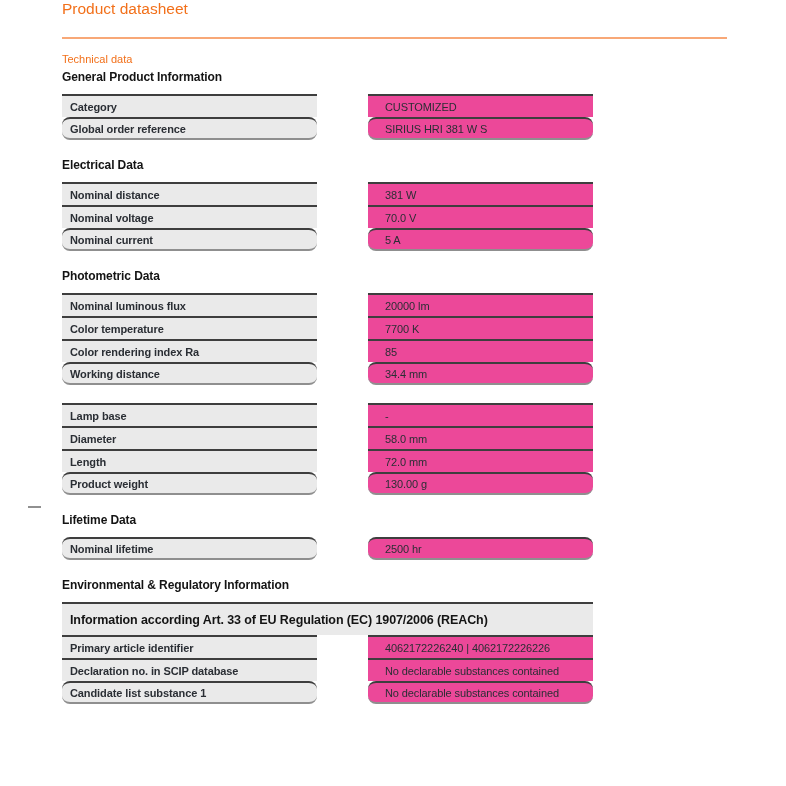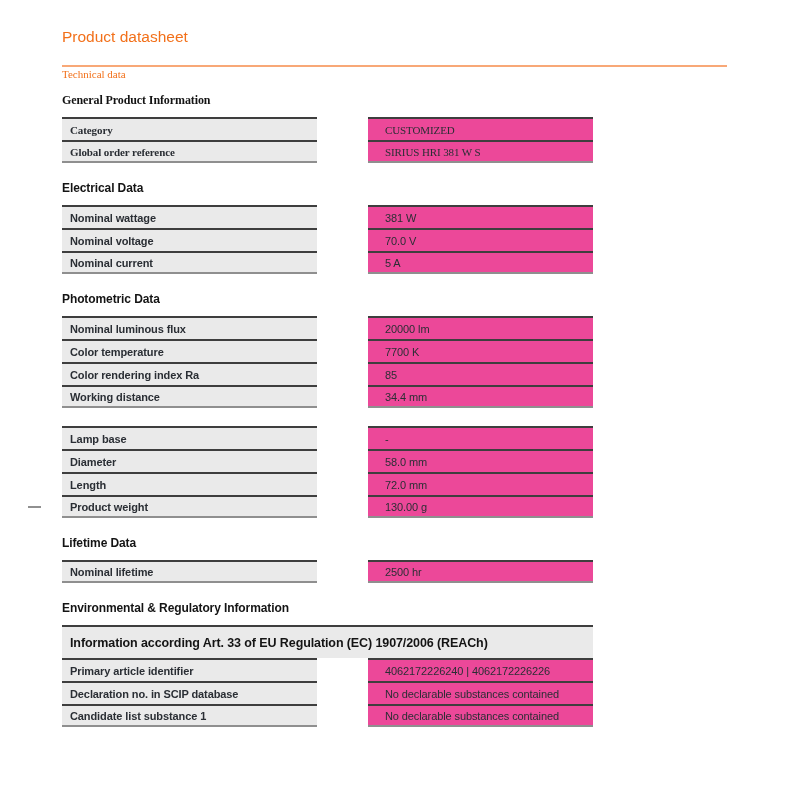--- a/index.html
+++ b/index.html
@@ -15,44 +15,43 @@
   html,body{margin:0;padding:0;}
   body{
     width:786px;height:786px;
     background:#ffffff;
     font-family:"Liberation Sans", sans-serif;
     color:var(--text);
     position:relative;
     overflow:hidden;
   }
   .content{
-    padding:28px 0 0 62px;
+    padding:0 0 0 62px;
     width:786px;
   }
   .page-title{
     color:var(--accent);
     font-size:15.5px;
     line-height:18px;
     font-weight:400;
   }
   .header-rule{
     width:665px;height:2px;
     background:var(--accent-light);
     margin-top:19px;
     border:none;
   }
   .page-subtitle{
     color:var(--accent);
     font-size:11px;
     line-height:13px;
-    margin-top:1px;
-    font-family:Liberation Serif, serif;
+    margin-top:14px;
   }
   .section{margin-top:18px;width:531px;}
-  .section:first-of-type{margin-top:12px;font-family:Liberation Serif, serif;}
+  .section:first-of-type{margin-top:4px;}
   .section-heading{
     font-size:12px;
     line-height:14px;
     font-weight:700;
     color:var(--heading);
     margin:0 0 10px 0;
     letter-spacing:-0.1px;
   }
   .data-table{width:531px;}
   .table-subheader{
@@ -80,21 +79,21 @@
     font-weight:700;
     padding-left:8px;
   }
   .row .spacer{width:5px;background:#ffffff;}
   .row .value{
     flex:1;
     background:#ec4899;
     padding-left:17px;
     font-weight:400;
   }
-  .row:last-child .cell{border-bottom:2px solid var(--border-light);}
+  .row:last-child .cell{border-bottom:2px solid var(--border-light);border-radius:8px;}
   .margin-marker{
     position:absolute;
     left:28px;top:506px;
     width:13px;height:2px;
     background:#909090;
   }
 </style>
 </head>
 <body>
 
@@ -115,21 +114,21 @@
             <div class="cell label">Global order reference</div>
             <div class="spacer"></div>
             <div class="cell value">SIRIUS HRI 381 W S</div>
           </div>
         </div>
   </div>
       <div class="section">
     <div class="section-heading">Electrical Data</div>
     <div class="data-table">
           <div class="row">
-            <div class="cell label">Nominal wattage</div>
+            <div class="cell label">Nominal distance</div>
             <div class="spacer"></div>
             <div class="cell value">381 W</div>
           </div>
           <div class="row">
             <div class="cell label">Nominal voltage</div>
             <div class="spacer"></div>
             <div class="cell value">70.0 V</div>
           </div>
           <div class="row">
             <div class="cell label">Nominal current</div>

